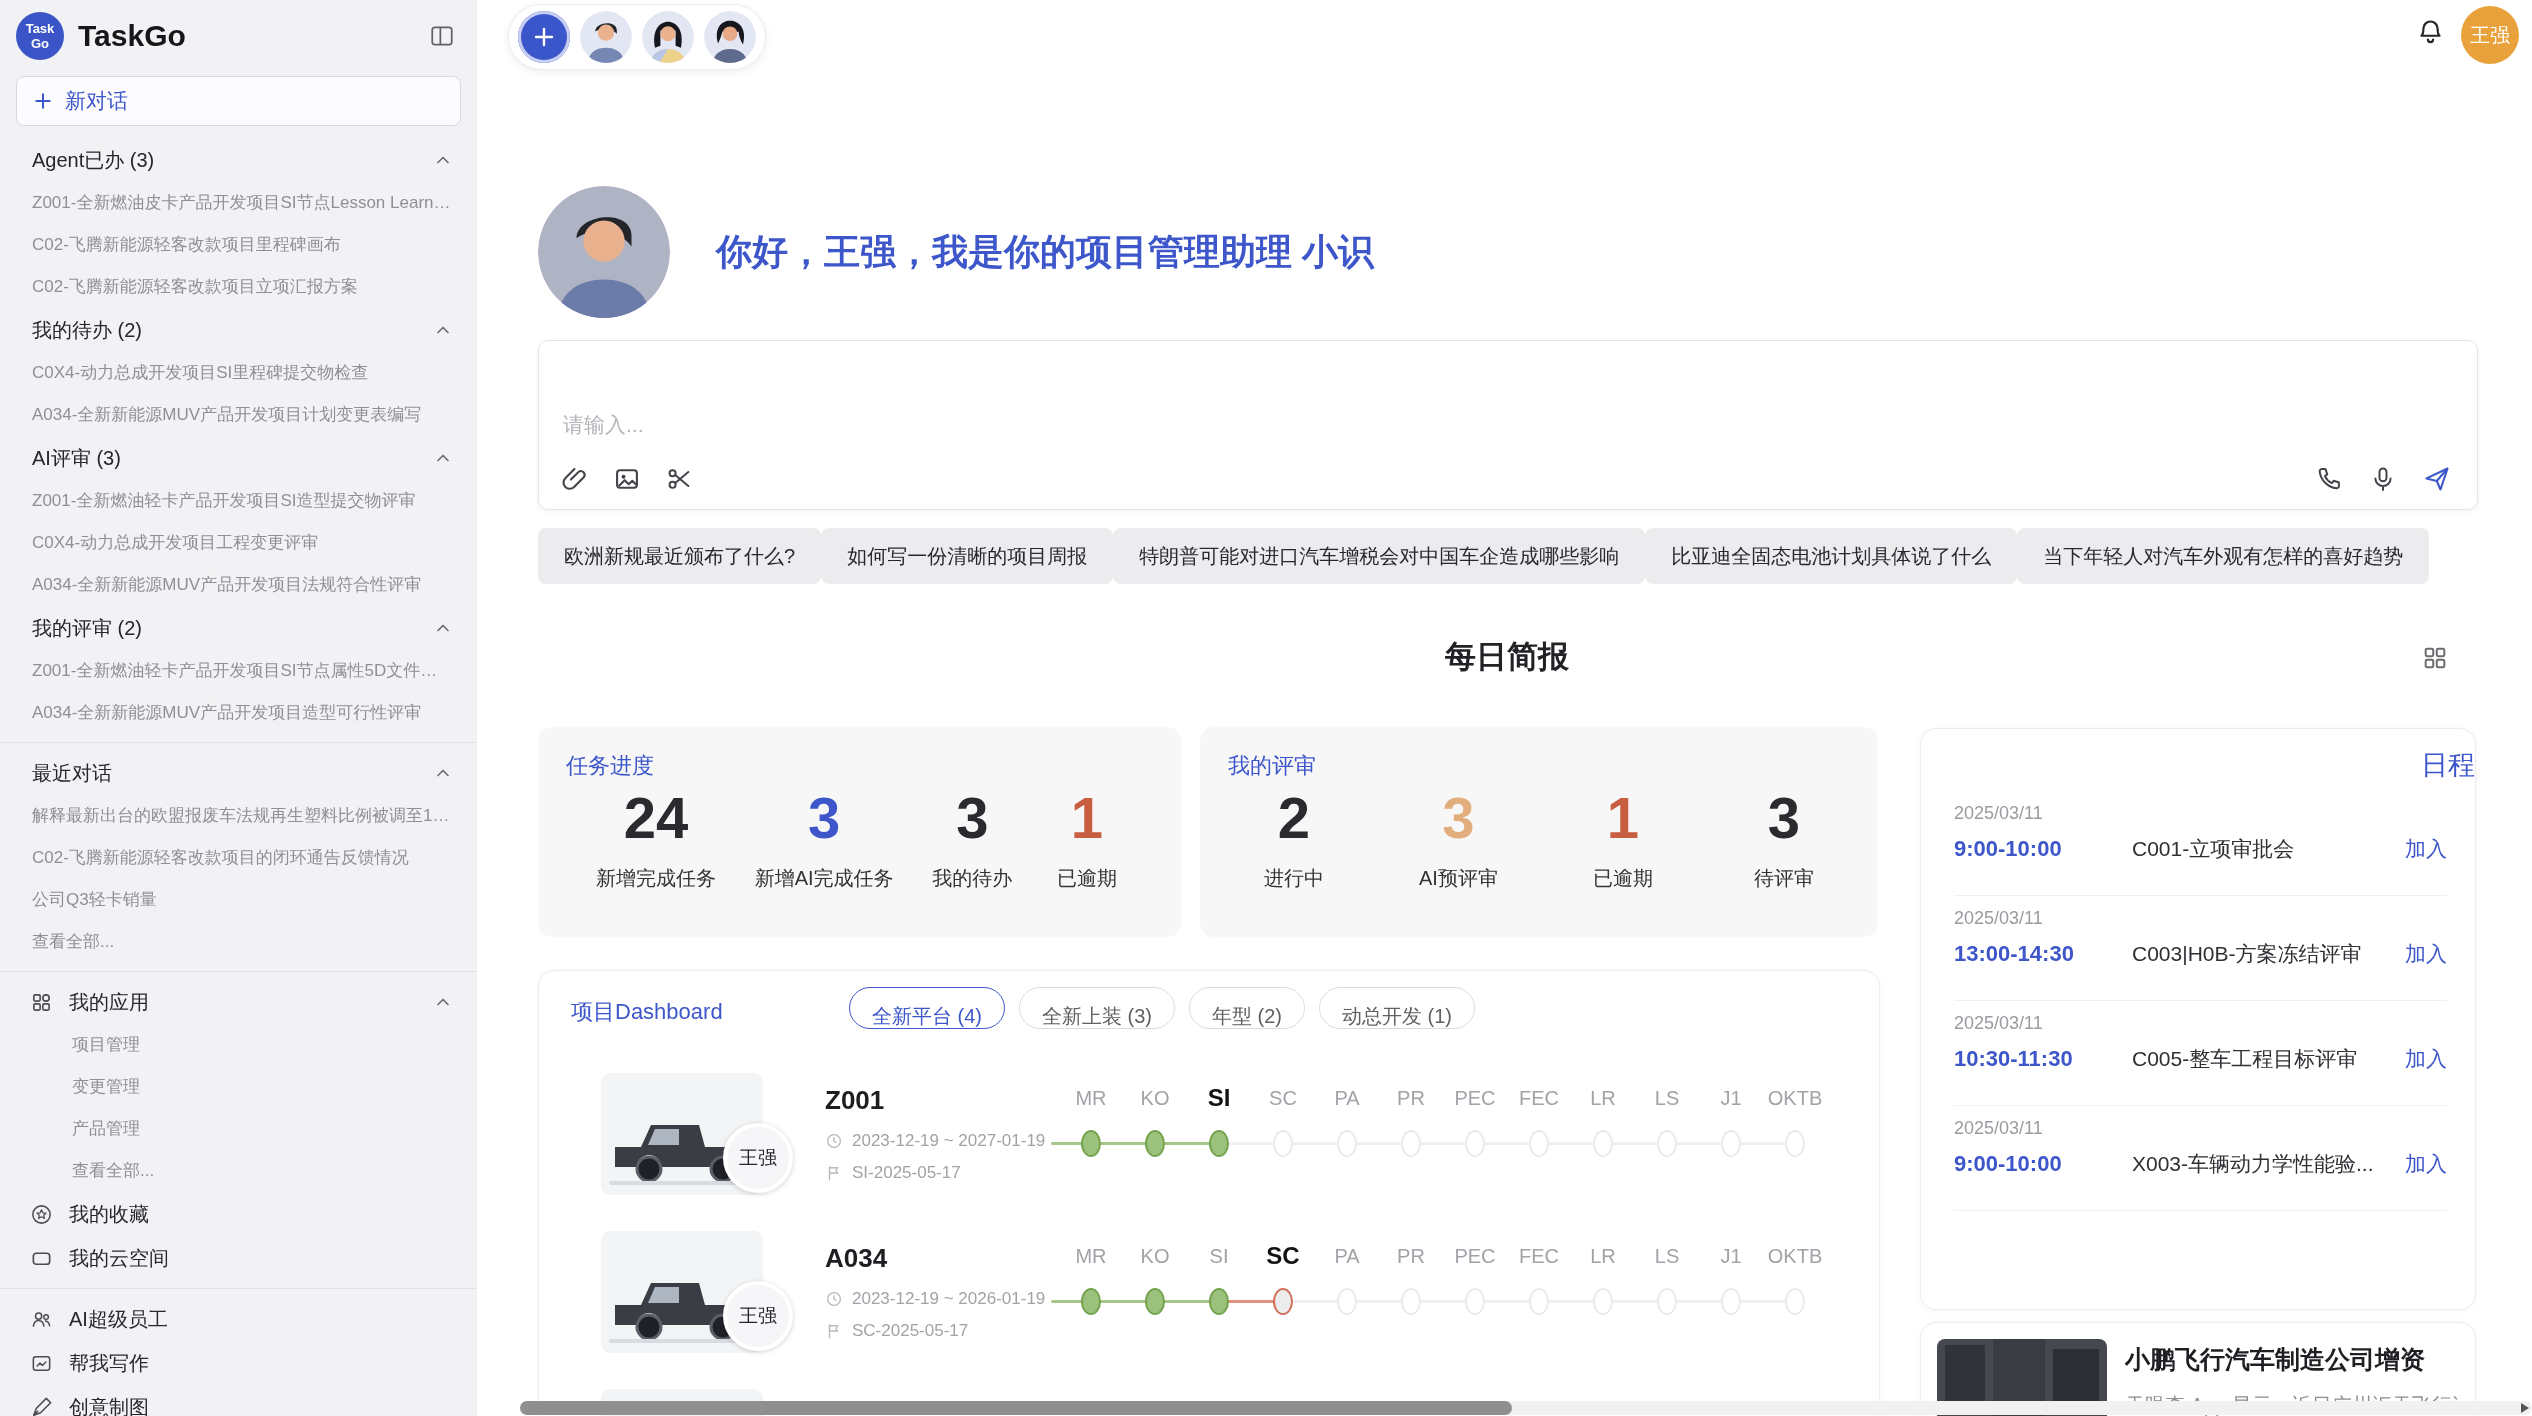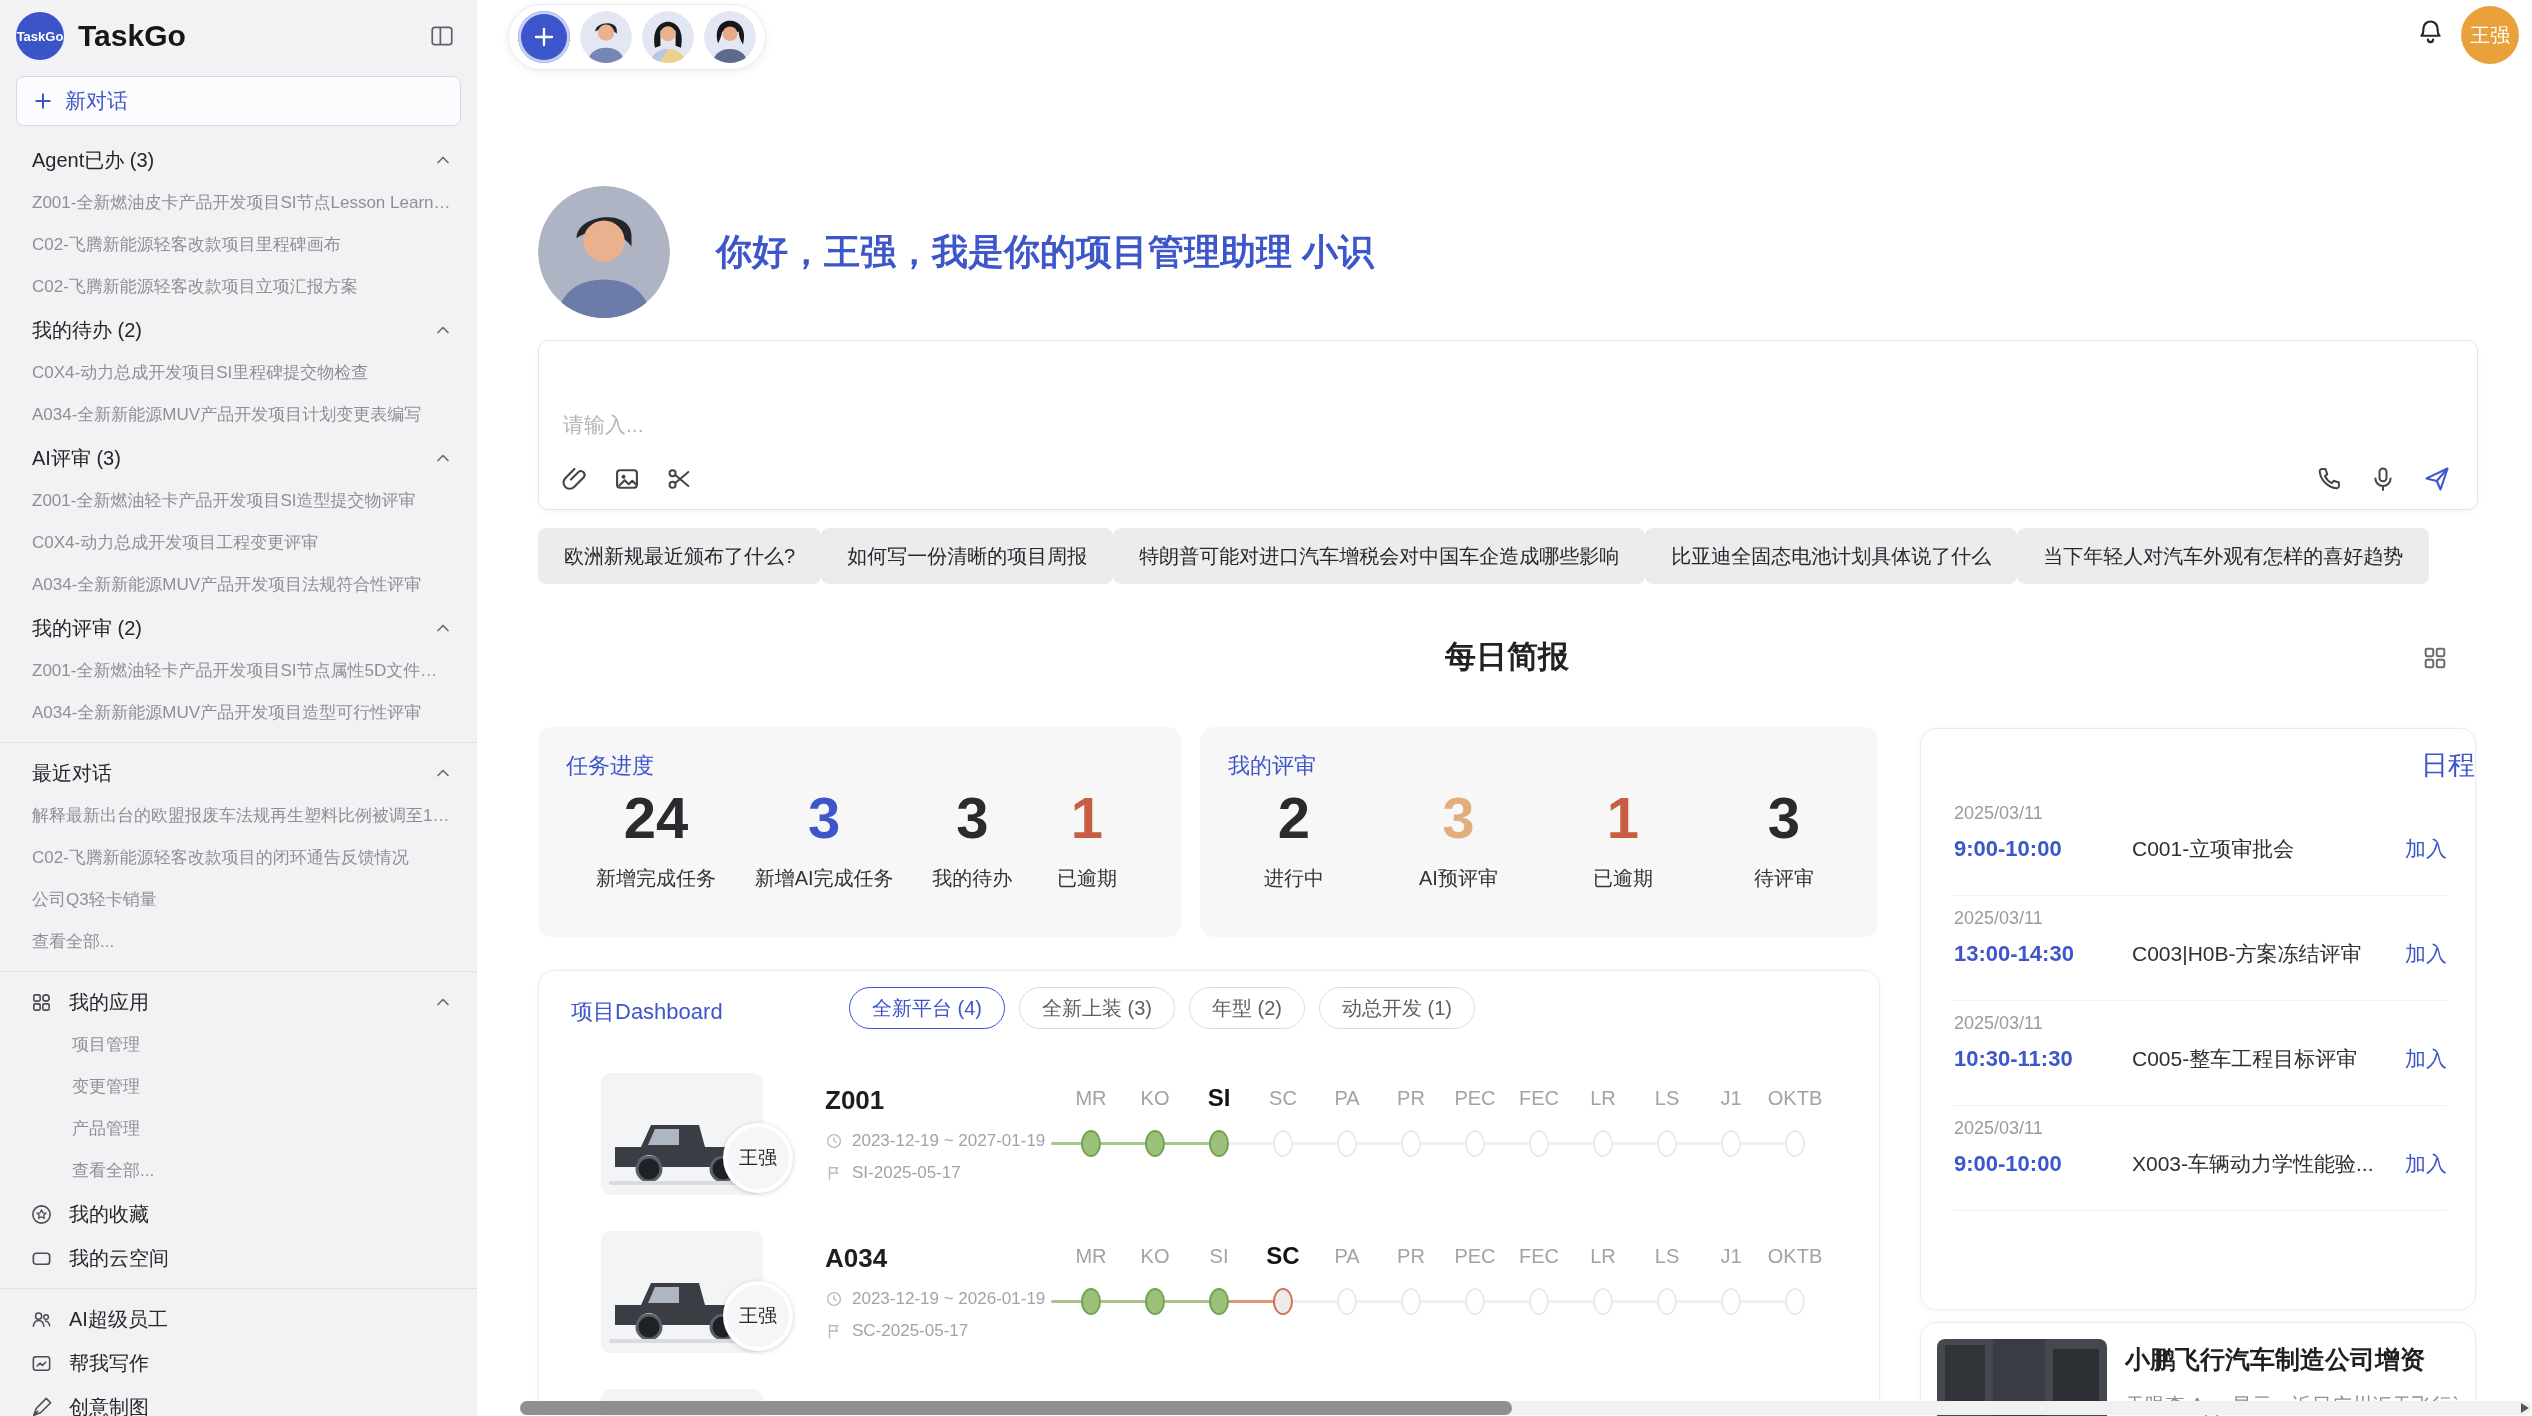--- a/index.html
+++ b/index.html
@@ -4,21 +4,21 @@
 <style>
   html,body{margin:0;padding:0;background:#fff;}
   .app{position:relative;width:2532px;height:1416px;background:#fff;overflow:hidden;
        font-family:"Liberation Sans",sans-serif;color:#222;}
   svg{display:block}
   
   .sidebar{position:absolute;left:0;top:0;bottom:0;width:477px;background:#f2f2f4;
            border-right:1px solid #e7e7ea;display:flex;flex-direction:column;overflow:hidden;}
   .logo-row{display:flex;align-items:center;padding:12px 22px 6px 16px;}
   .logo-circle{width:48px;height:48px;border-radius:50%;background:#3b55c8;color:#fff;
-               display:flex;align-items:center;justify-content:center;
+               display:flex;flex-direction:column;align-items:center;justify-content:center;
                font-size:13px;line-height:15px;font-weight:bold;}
   .app-title{font-size:30px;font-weight:bold;color:#17171a;margin-left:14px;flex:1;}
   .collapse-btn{color:#5f6368;cursor:pointer;}
   .new-chat{margin:10px 16px 12px;height:48px;background:#fcfcfe;border:1px solid #d8d8e2;
             border-radius:8px;display:flex;align-items:center;gap:12px;padding:0 16px;
             color:#3d56c9;font-size:21px;cursor:pointer;}
   .sb-scroll{flex:1;overflow:hidden;}
   .sb-header{display:flex;align-items:center;height:44px;padding:0 24px 0 32px;font-size:20px;color:#26262a;cursor:pointer;}
   .sb-header .t{flex:1;}
   .chev{width:20px;height:20px;color:#6b6b70;}
@@ -60,21 +60,21 @@
   .brief-card{position:absolute;top:727px;height:210px;background:#f7f7f8;border-radius:14px;}
   .bc-title{position:absolute;left:28px;top:24px;font-size:22px;color:#3d56c9;}
   .bc-stats{position:absolute;left:0;right:0;top:60px;display:flex;justify-content:space-between;padding:0 58px;}
   .stat{text-align:center;min-width:72px;}
   .stat-num{font-size:58px;font-weight:bold;line-height:62px;}
   .stat-label{font-size:20px;color:#333;margin-top:16px;}
   .dash-card{position:absolute;left:61px;top:970px;width:1340px;height:478px;background:#fff;
              border:1px solid #ececef;border-radius:16px;box-shadow:0 1px 6px rgba(0,0,0,.04);overflow:hidden;}
   .dash-title{position:absolute;left:32px;top:26px;font-size:22px;color:#3d56c9;}
   .pills{position:absolute;left:310px;top:16px;display:flex;gap:14px;}
-  .pill{height:42px;line-height:40px;padding:0 22px;border:1px solid #dcdce0;border-radius:21px;
+  .pill{height:42px;line-height:40px;padding:8px 22px;border:1px solid #dcdce0;border-radius:21px;
         font-size:20px;color:#5f5f64;background:#fff;box-sizing:border-box;cursor:pointer;white-space:nowrap;}
   .pill.active{border-color:#3d56c9;color:#3d56c9;}
   .proj-row{position:absolute;left:0;width:100%;height:158px;cursor:pointer;}
   .truck{position:absolute;left:62px;top:0;width:162px;height:122px;border-radius:10px;overflow:hidden;background:#f4f5f7;}
   .owner-badge{position:absolute;left:184px;top:50px;width:70px;height:70px;border-radius:50%;
                background:#f6f6f8;border:4px solid #fff;box-shadow:0 1px 5px rgba(0,0,0,.18);
                display:flex;align-items:center;justify-content:center;font-size:19px;color:#26262a;box-sizing:border-box;}
   .proj-code{position:absolute;left:286px;top:12px;font-size:26px;font-weight:bold;color:#1d1d22;}
   .proj-meta{position:absolute;left:286px;display:flex;align-items:center;gap:9px;font-size:17px;color:#a2a2a8;}
   .proj-meta .mi{width:18px;height:18px;color:#b9b9bf;flex:none;}

